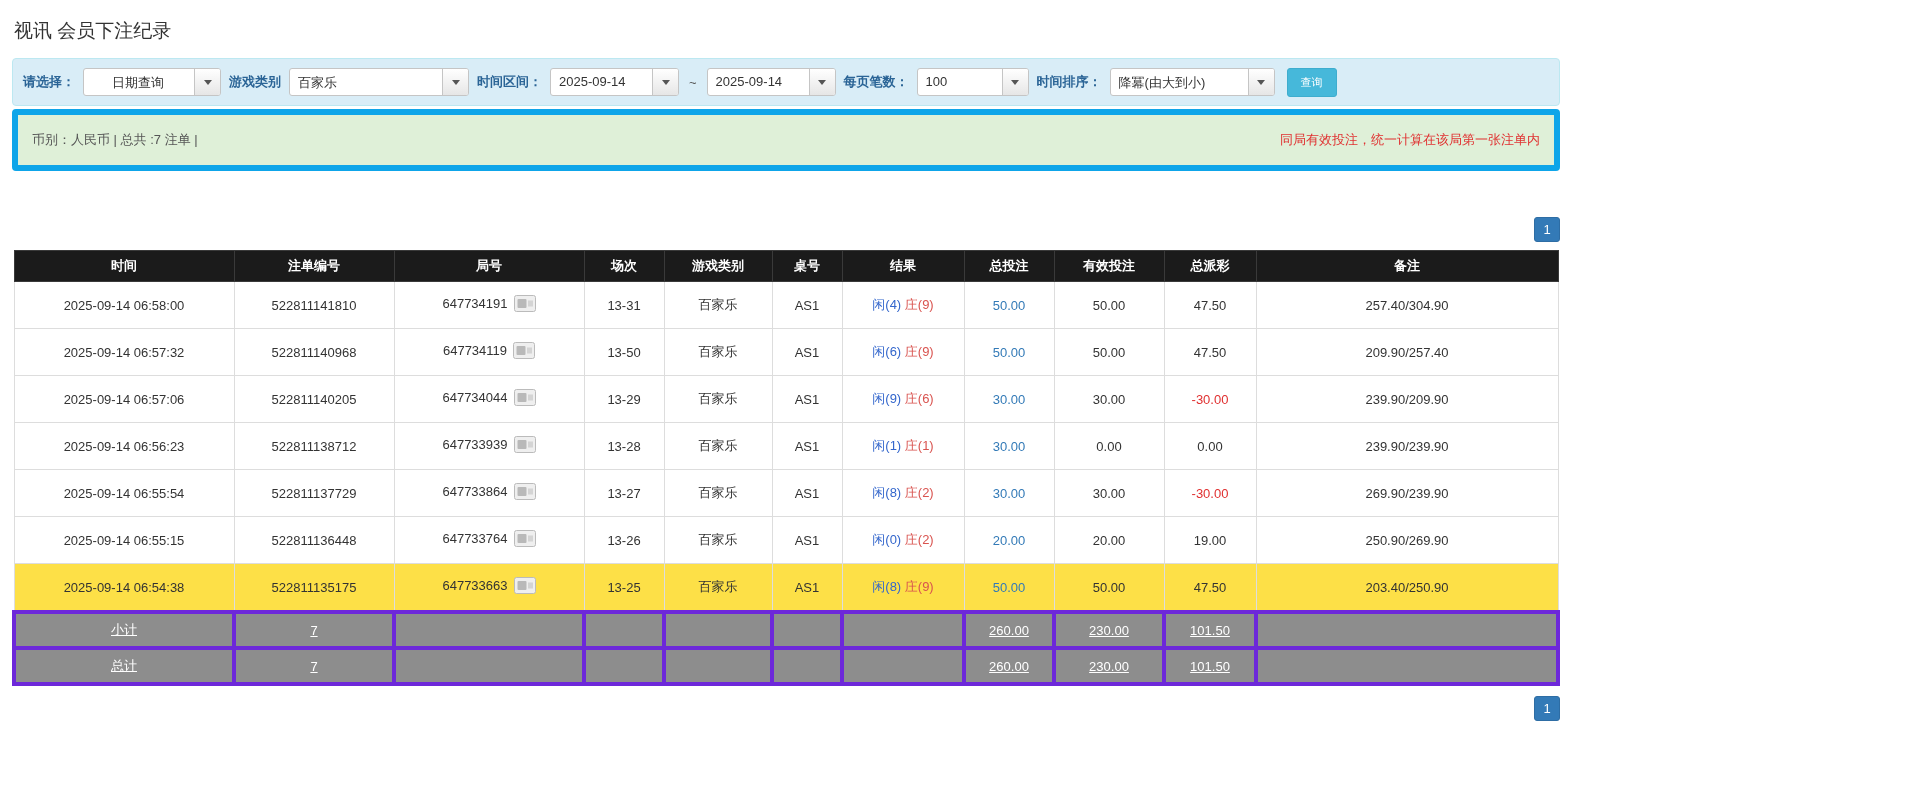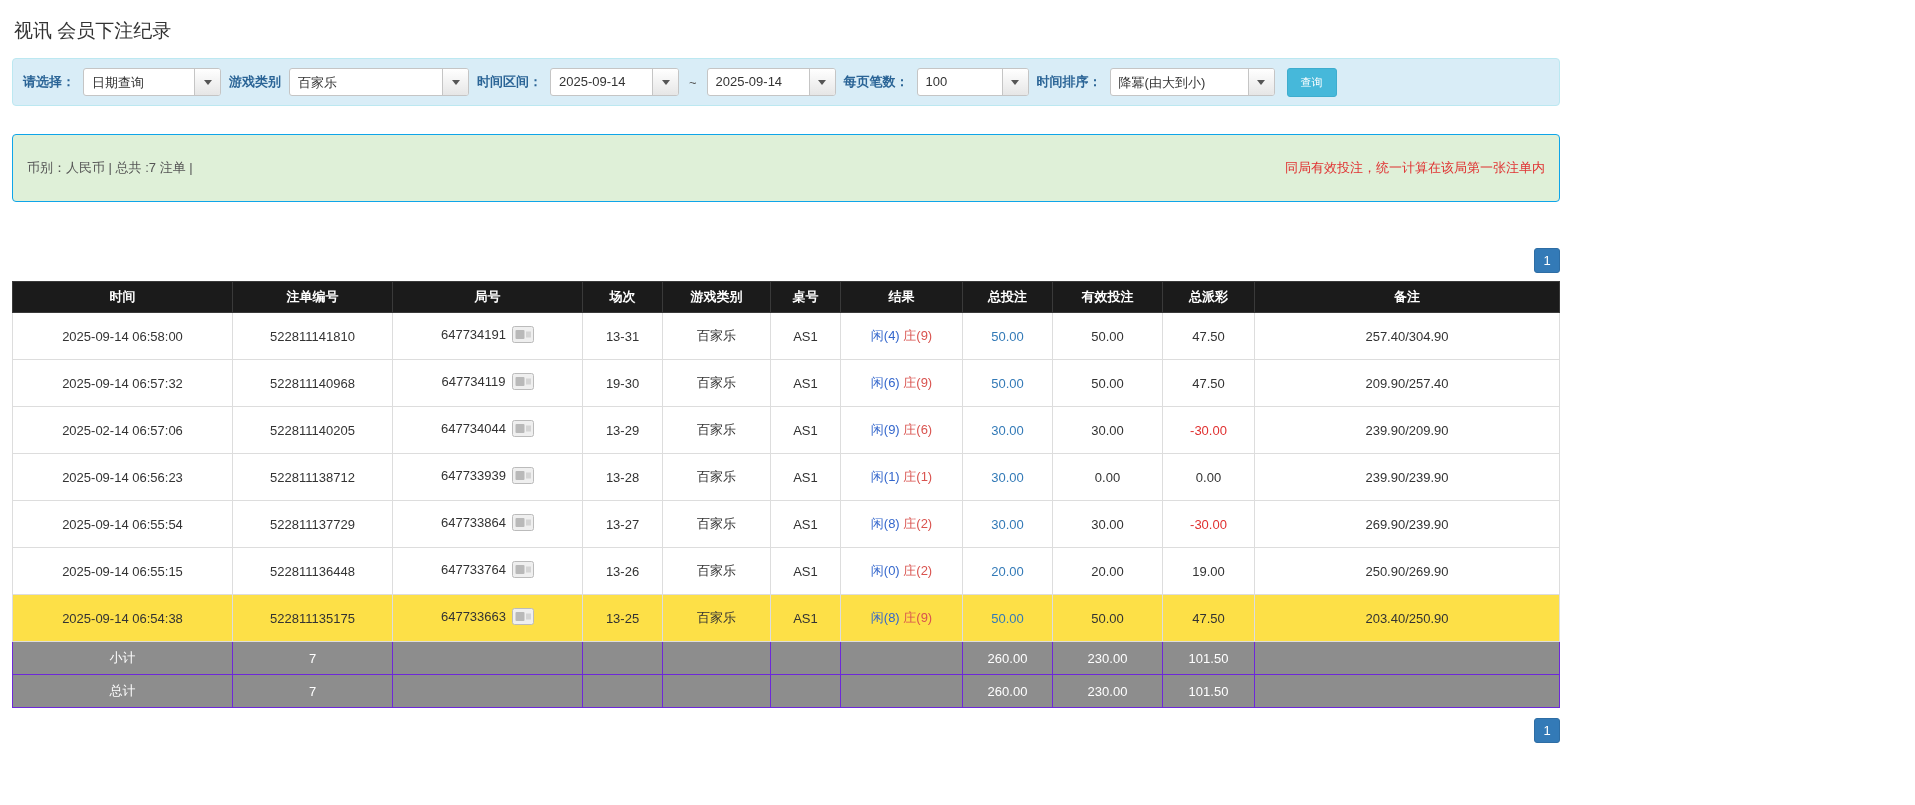--- a/index.html
+++ b/index.html
@@ -44,44 +44,44 @@
     border-left: 1px solid #c5c5c5;
     background: linear-gradient(#ffffff, #e6e6e6);
     display: flex; align-items: center; justify-content: center;
   }
   .caret {
     width: 0; height: 0;
     border-left: 4px solid transparent;
     border-right: 4px solid transparent;
     border-top: 5px solid #555;
   }
-  .w-query { width: 138px; }
+  .w-query { width: 138px; padding-left: 20px; }
   .w-game  { width: 180px; }
   .w-date  { width: 129px; }
   .w-size  { width: 112px; }
   .w-sort  { width: 165px; }
   .btn-search {
     background: #46b8da;
     border: 1px solid #3eadce;
     color: #fff;
     border-radius: 3px;
     height: 29px;
     padding: 0 13px;
     font-size: 11px;
     cursor: pointer;
     margin-left: 4px;
   }
 
   
   .alert {
-    margin-top: 28px;
+    margin-top: 3px;
     background: #dff0d8;
-    border: 1px solid #0ea5e9;
+    border: 6px solid #0ea5e9;
     border-radius: 4px;
-    padding: 24px 14px;
+    padding: 16px 14px;
     display: flex;
     justify-content: space-between;
     align-items: center;
   }
   .alert-left { color: #555; }
   .alert-right { color: #e03131; }
 
   
   .pager { text-align: right; margin: 0; }
   .pager.top { margin-top: 46px; margin-bottom: 8px; }
@@ -120,22 +120,23 @@
   tr.hl td { background: #fde047; }
   .betlink { color: #337ab7; text-decoration: none; cursor: pointer; }
   .player { color: #3366cc; }
   .banker { color: #d9534f; }
   td.neg { color: #e03030; }
   .ricon { display: inline-block; vertical-align: middle; margin-left: 6px; cursor: pointer; }
 
   tr.foot td {
     background: #8d8d8d;
     color: #fff;
-    border: 1px solid #6d28d9;
+    border: 4px solid #6d28d9;
     padding: 7px 4px;
+    text-decoration: underline;
   }
 </style>
 </head>
 <body>
 
 <div class="page">
 
   <h1 class="page-title">视讯 会员下注纪录</h1>
 
   <div class="filter-bar">
@@ -246,31 +247,31 @@
         <td>257.40/304.90</td>
       </tr>
       <tr>
         <td>2025-09-14 06:57:32</td>
         <td>522811140968</td>
         <td><span>647734119</span><span class="ricon"><svg width="22" height="17" viewBox="0 0 22 17">
                 <rect x="0.5" y="0.5" width="21" height="16" rx="2" fill="#efefef" stroke="#bbb"></rect>
                 <rect x="3.5" y="4" width="9" height="9" rx="1" fill="#b9b9b9"></rect>
                 <rect x="14" y="5.5" width="5" height="6" fill="#d4d4d4"></rect>
               </svg></span></td>
-        <td>19-30</td>
+        <td>13-50</td>
         <td>百家乐</td>
         <td>AS1</td>
         <td><span class="player">闲(6)</span> <span class="banker">庄(9)</span></td>
         <td><a class="betlink">50.00</a></td>
         <td>50.00</td>
         <td>47.50</td>
         <td>209.90/257.40</td>
       </tr>
       <tr>
-        <td>2025-02-14 06:57:06</td>
+        <td>2025-09-14 06:57:06</td>
         <td>522811140205</td>
         <td><span>647734044</span><span class="ricon"><svg width="22" height="17" viewBox="0 0 22 17">
                 <rect x="0.5" y="0.5" width="21" height="16" rx="2" fill="#efefef" stroke="#bbb"></rect>
                 <rect x="3.5" y="4" width="9" height="9" rx="1" fill="#b9b9b9"></rect>
                 <rect x="14" y="5.5" width="5" height="6" fill="#d4d4d4"></rect>
               </svg></span></td>
         <td>13-29</td>
         <td>百家乐</td>
         <td>AS1</td>
         <td><span class="player">闲(9)</span> <span class="banker">庄(6)</span></td>

